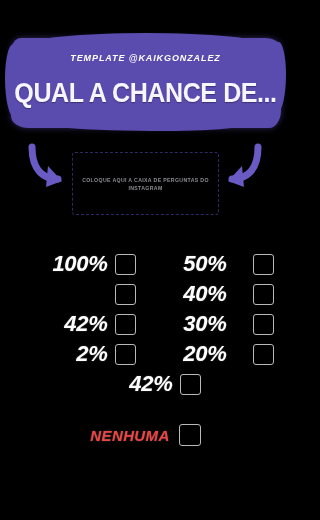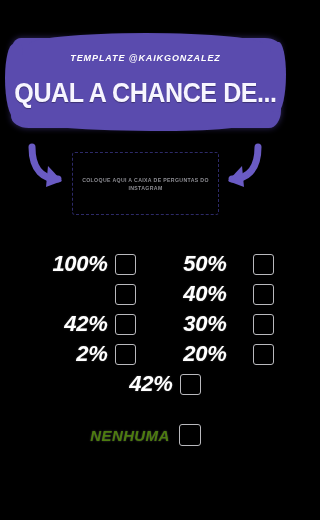--- a/index.html
+++ b/index.html
@@ -194,21 +194,21 @@
     position: absolute;
     left: 0;
     top: 424px;
     width: 291px;
     display: flex;
     align-items: center;
     justify-content: center;
     z-index: 2;
   }
   .none-label {
-    color: #4d7c0f;
+    color: #ef4444;
     font-size: 15px;
     font-weight: bold;
     font-style: italic;
     letter-spacing: 0.4px;
     margin-right: 9px;
     text-shadow: 0 0 2px rgba(255,255,255,0.25);
   }
   .none-row .checkbox {
     width: 22px;
     height: 22px;

